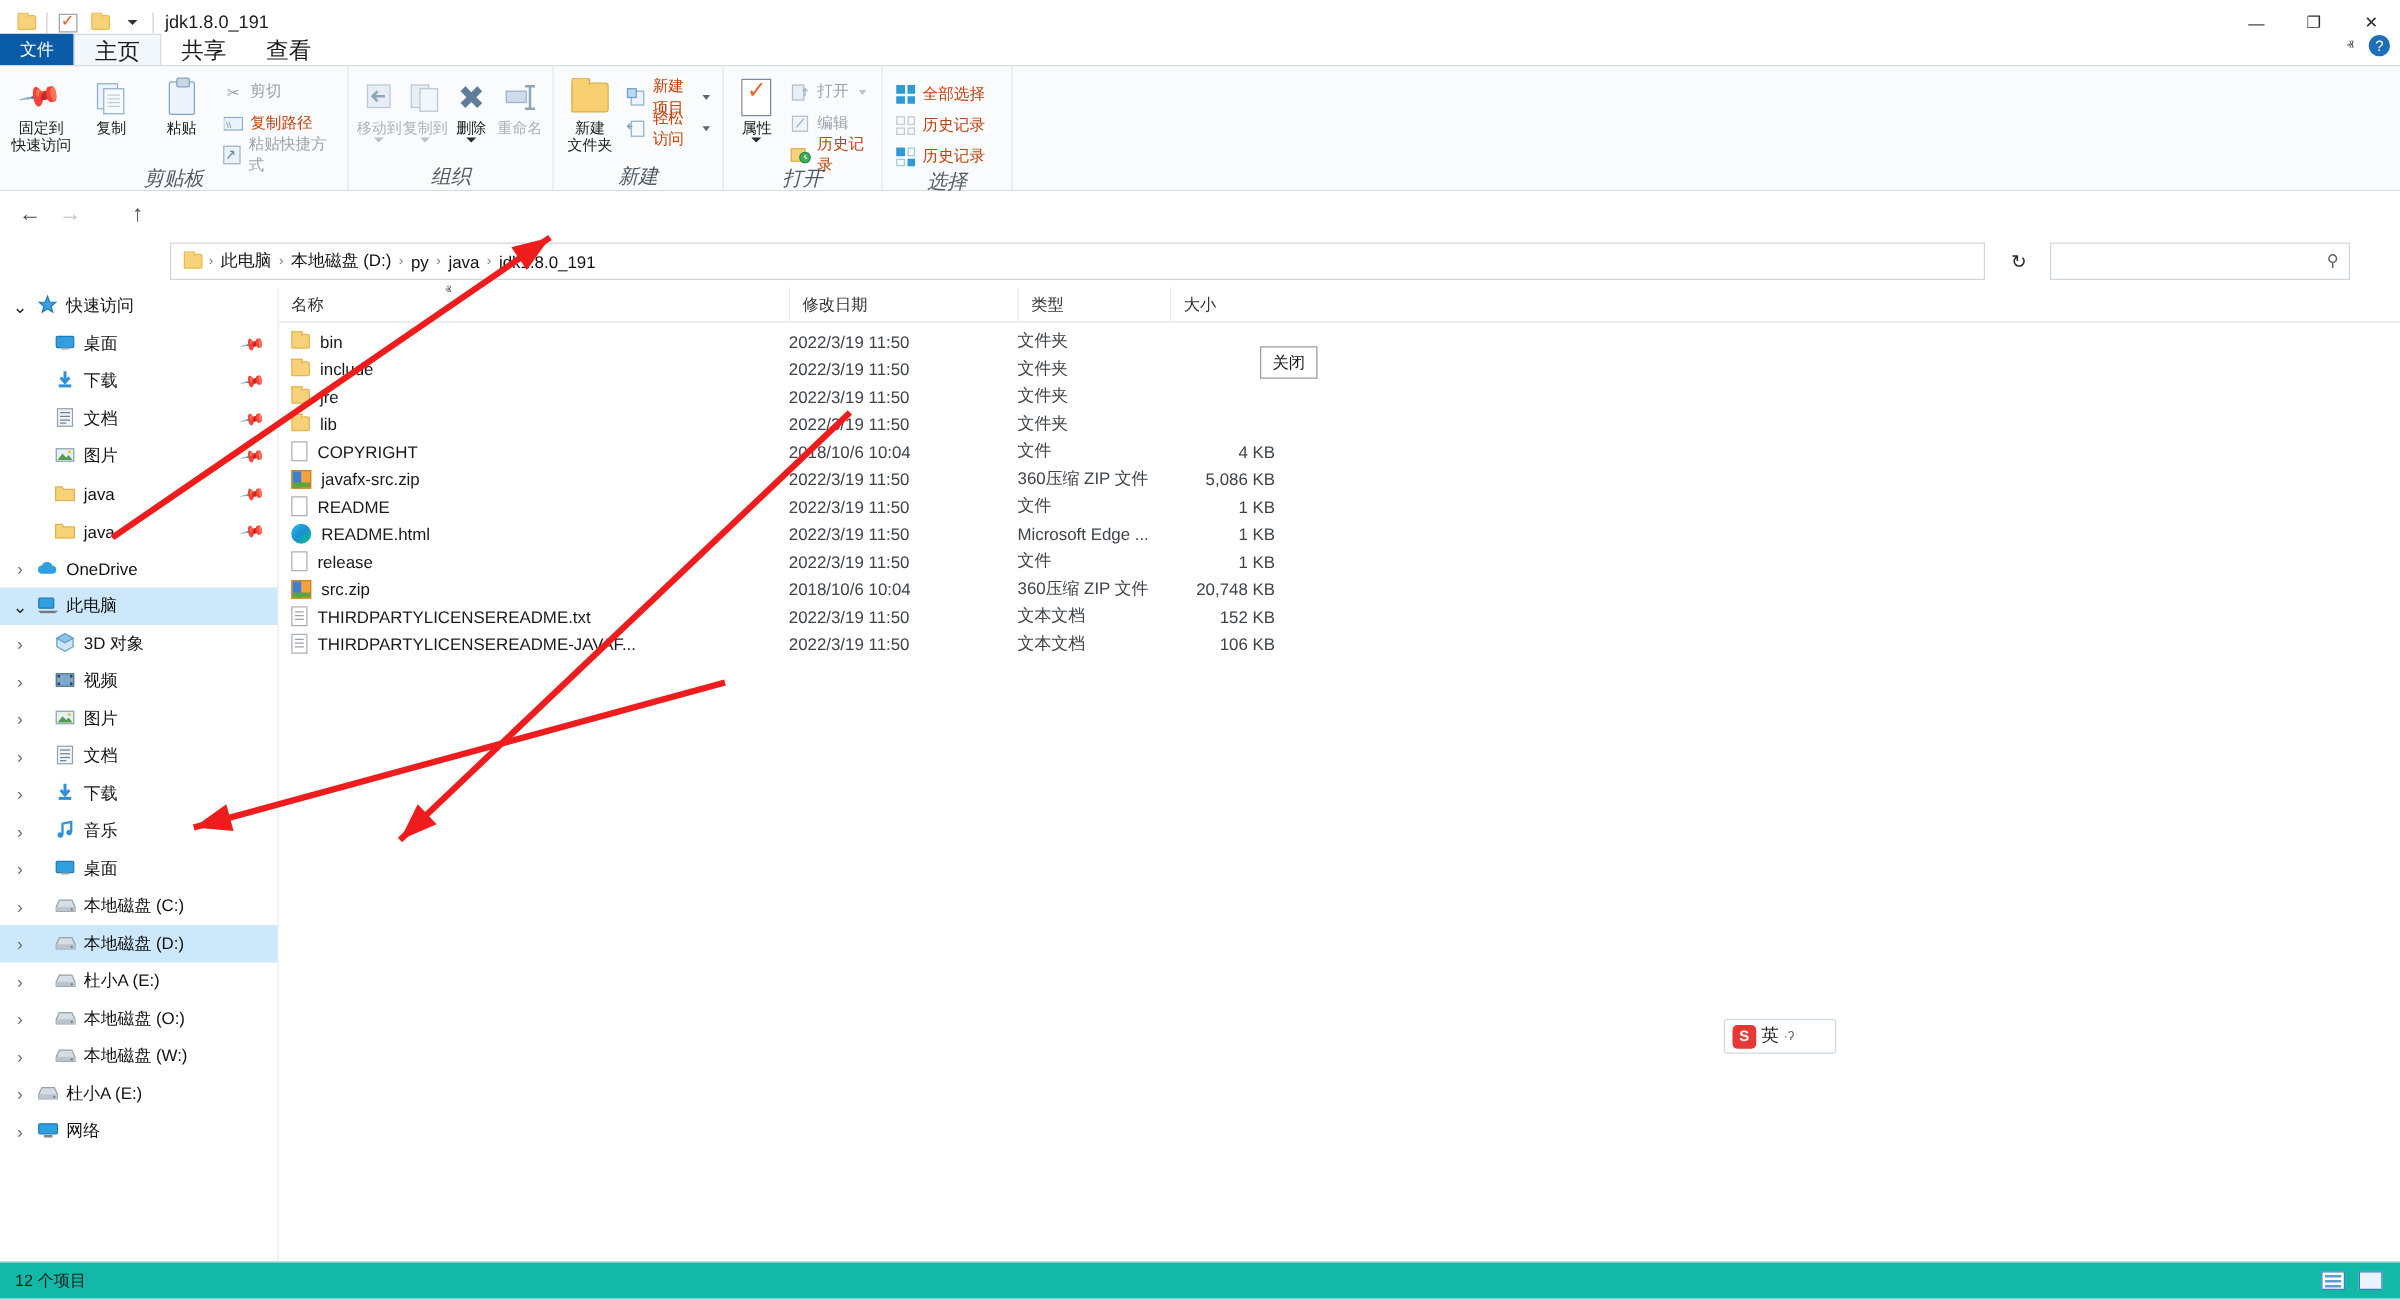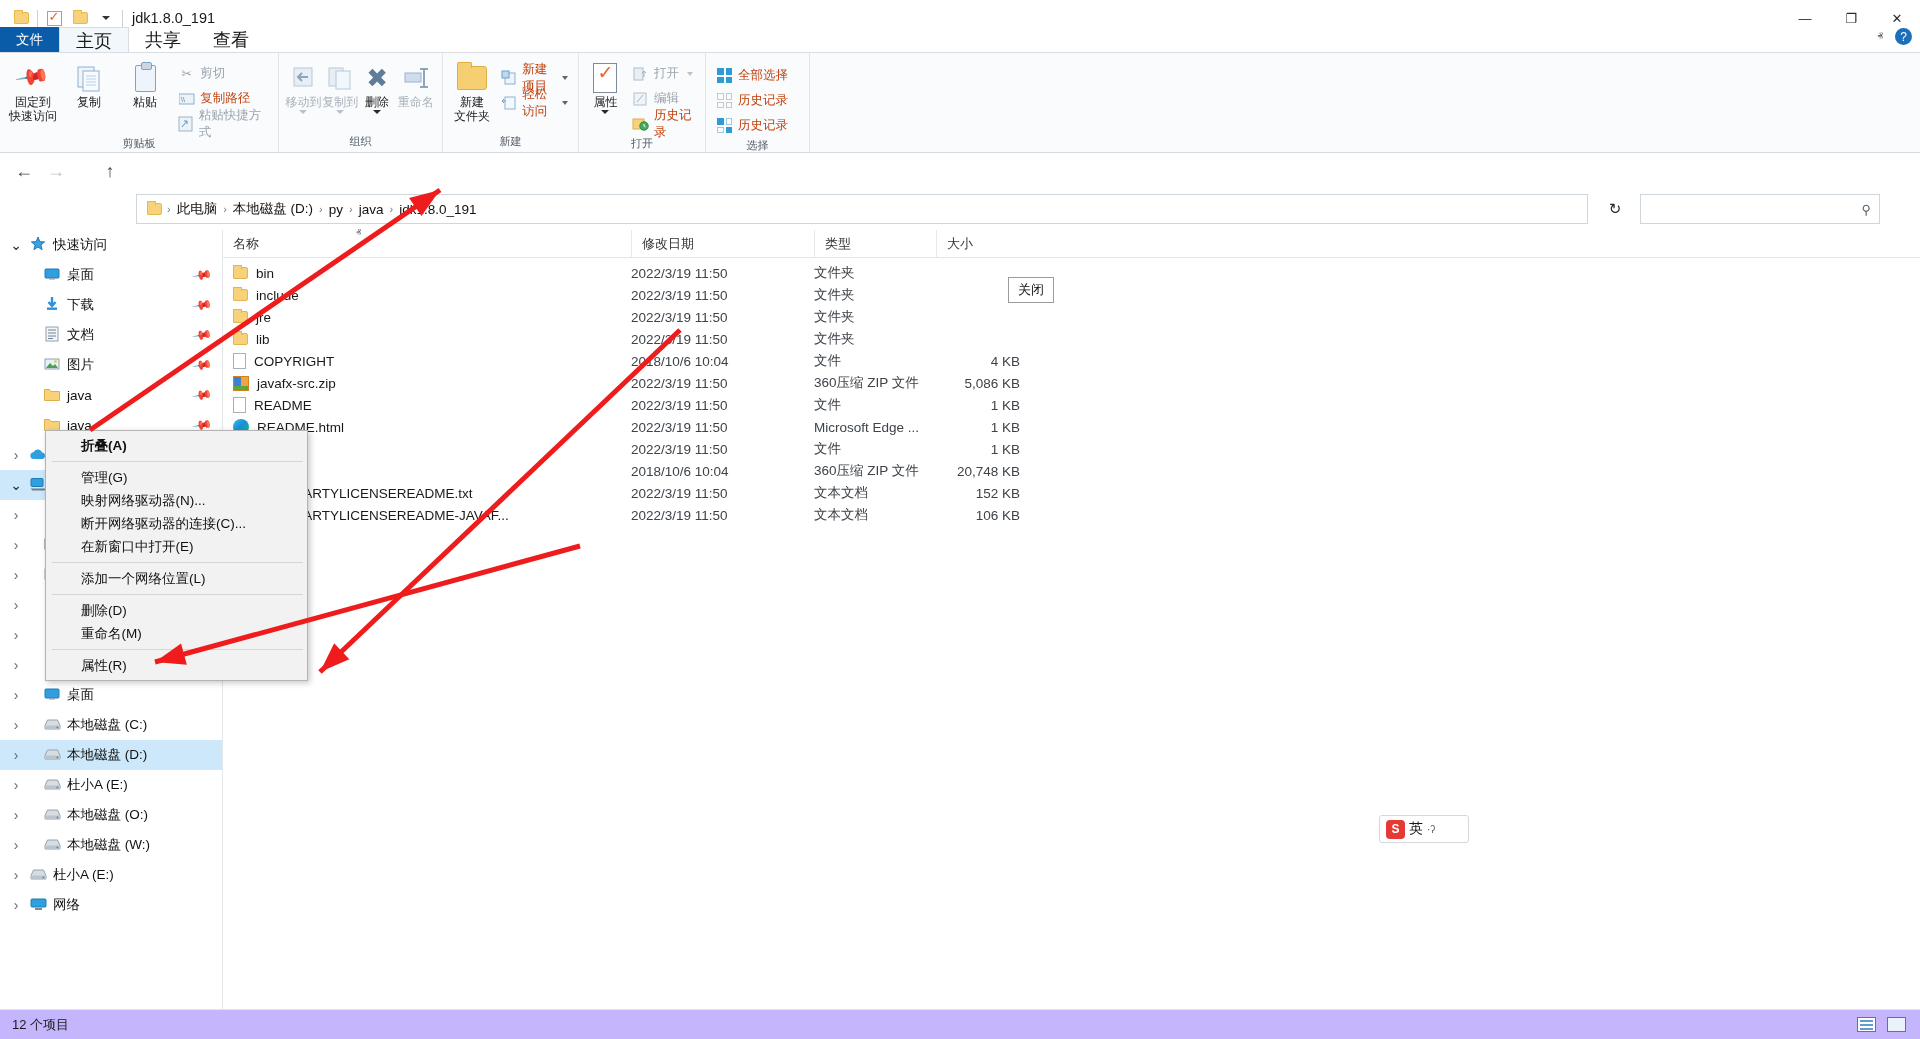--- a/index.html
+++ b/index.html
@@ -56,21 +56,21 @@
   }
 
   
   .ribbon {
     position: absolute; left: 0; top: 52px; width: 1920px; height: 101px;
     background: #f9fbfd; border-top: 1px solid #d9dde1; border-bottom: 1px solid #d6dade;
     display: flex;
   }
   .rgroup { height: 100%; display: flex; flex-direction: column; position: relative; border-right: 1px solid #e2e6ea; }
   .rgroup-items { flex: 1; display: flex; align-items: flex-start; padding: 5px 6px 0 6px; gap: 2px; }
-  .rgroup-label { height: 19px; font-size: 11px; color: #505a63; text-align: center; line-height: 17px; }
+  .rgroup-label { height: 19px; font-size: 16px; color: #505a63; text-align: center; line-height: 17px; font-style: italic; }
 
   .bigbtn {
     width: 58px; display: flex; flex-direction: column; align-items: center; padding-top: 3px;
     font-size: 12px; color: #202020; text-align: center; line-height: 14px; cursor: default;
   }
   .bigbtn.dim { color: #a9b2ba; }
   .bigbtn .ico { height: 34px; display: flex; align-items: center; justify-content: center; }
   .smallcol { display: flex; flex-direction: column; padding-top: 4px; gap: 2px; }
   .smallbtn { display: flex; align-items: center; gap: 5px; font-size: 12.5px; color: #c2410c; height: 23px; padding: 0 4px; }
   .smallbtn.dim { color: #9aa4ad; }
@@ -140,21 +140,21 @@
   .ico-txt::after { content: ""; position: absolute; left: 2px; top: 3px; right: 2px; height: 1px; background: #9aa2a9; box-shadow: 0 3px 0 #9aa2a9, 0 6px 0 #9aa2a9; }
   .ico-zip { width: 16px; height: 15px; background: #f3a23c; border: 1px solid #cf8223; position: relative; flex: 0 0 auto; overflow: hidden; }
   .ico-zip::before { content: ""; position: absolute; left: 0; top: 0; width: 7px; height: 15px; background: #3f7fd0; }
   .ico-zip::after { content: ""; position: absolute; left: 0; bottom: 0; width: 16px; height: 4px; background: #5aa83c; }
   .ico-edge { width: 16px; height: 16px; border-radius: 50%; background: linear-gradient(135deg, #2fc0e8 0%, #1a8fd6 45%, #14c37a 100%); flex: 0 0 auto; }
 
   .preview { width: 760px; border-left: 1px solid #e4e8eb; position: relative; }
   .preview-text { position: absolute; left: 0; right: 0; top: 272px; text-align: center; font-size: 13px; color: #3d4349; }
 
   
-  .statusbar { position: absolute; left: 0; top: 1009px; width: 1920px; height: 30px; border-top: 1px solid #e1e5e8; background: #c4b5fd; display: flex; align-items: center; }
+  .statusbar { position: absolute; left: 0; top: 1009px; width: 1920px; height: 30px; border-top: 1px solid #e1e5e8; background: #14b8a6; display: flex; align-items: center; }
   .status-text { font-size: 13px; color: #1a1a1a; padding-left: 12px; }
   .view-btns { position: absolute; right: 12px; display: flex; gap: 6px; align-items: center; }
   .view-btn { width: 24px; height: 20px; display: flex; align-items: center; justify-content: center; }
   .vb-details { width: 19px; height: 15px; border: 1px solid #3b7fbf; position: relative; background: #fff; }
   .vb-details::after { content: ""; position: absolute; left: 2px; top: 2px; right: 2px; height: 2px; background: #5f9bd5; box-shadow: 0 4px 0 #5f9bd5, 0 8px 0 #5f9bd5; }
   .vb-tiles { width: 19px; height: 15px; border: 1px solid #3b7fbf; background: #eaf3fb; }
 
   
   .ctxmenu {
     position: absolute; left: 45px; top: 430px; width: 263px;
@@ -889,35 +889,20 @@
           <span class="vb-details"></span>
         </div>
       <div class="view-btn">
           <span class="vb-tiles"></span>
         </div>
     </div>
   </div>
 
   <div class="tooltip">关闭</div>
 
-  <div class="ctxmenu" id="ctxmenu">
-      <div class="ctxitem bold">折叠(A)</div>
-      <div class="ctxsep"></div>
-      <div class="ctxitem">管理(G)</div>
-      <div class="ctxitem">映射网络驱动器(N)...</div>
-      <div class="ctxitem">断开网络驱动器的连接(C)...</div>
-      <div class="ctxitem">在新窗口中打开(E)</div>
-      <div class="ctxsep"></div>
-      <div class="ctxitem">添加一个网络位置(L)</div>
-      <div class="ctxsep"></div>
-      <div class="ctxitem">删除(D)</div>
-      <div class="ctxitem">重命名(M)</div>
-      <div class="ctxsep"></div>
-      <div class="ctxitem">属性(R)</div>
-    </div>
 
   <div class="ime">
     <span class="ime-logo">S</span>
     <span class="ime-char">英</span>
     <span class="ime-dots">·ʔ</span>
   </div>
 
   <svg class="arrows" id="arrows">
       <g>
         <line x1="90" y1="430" x2="440" y2="190" stroke="#ee1c1c" stroke-width="5"></line>

